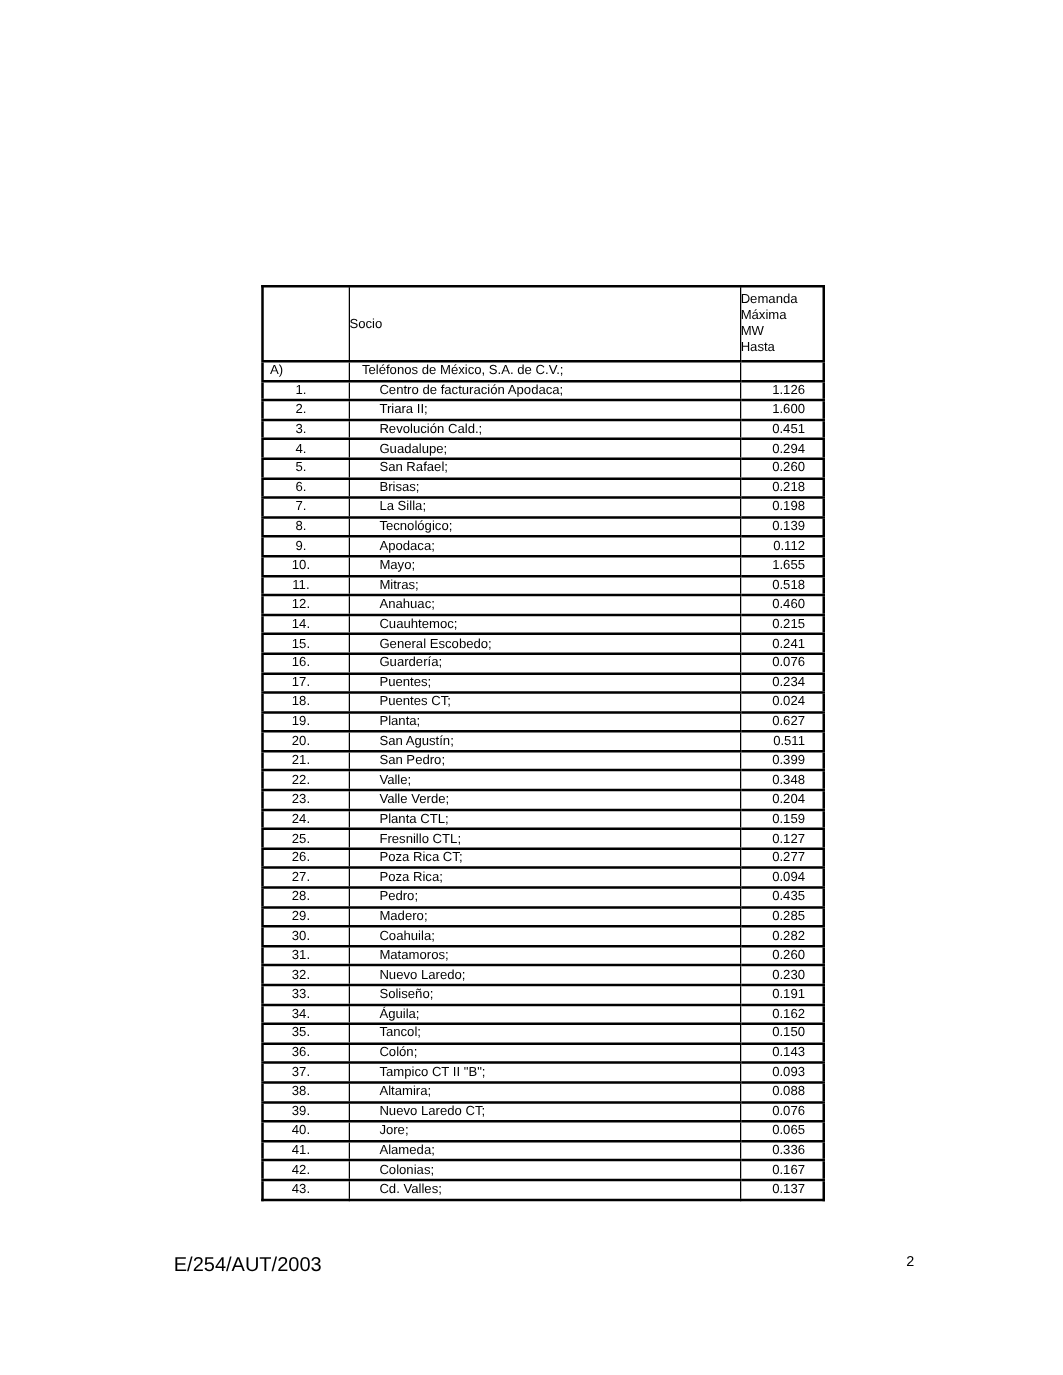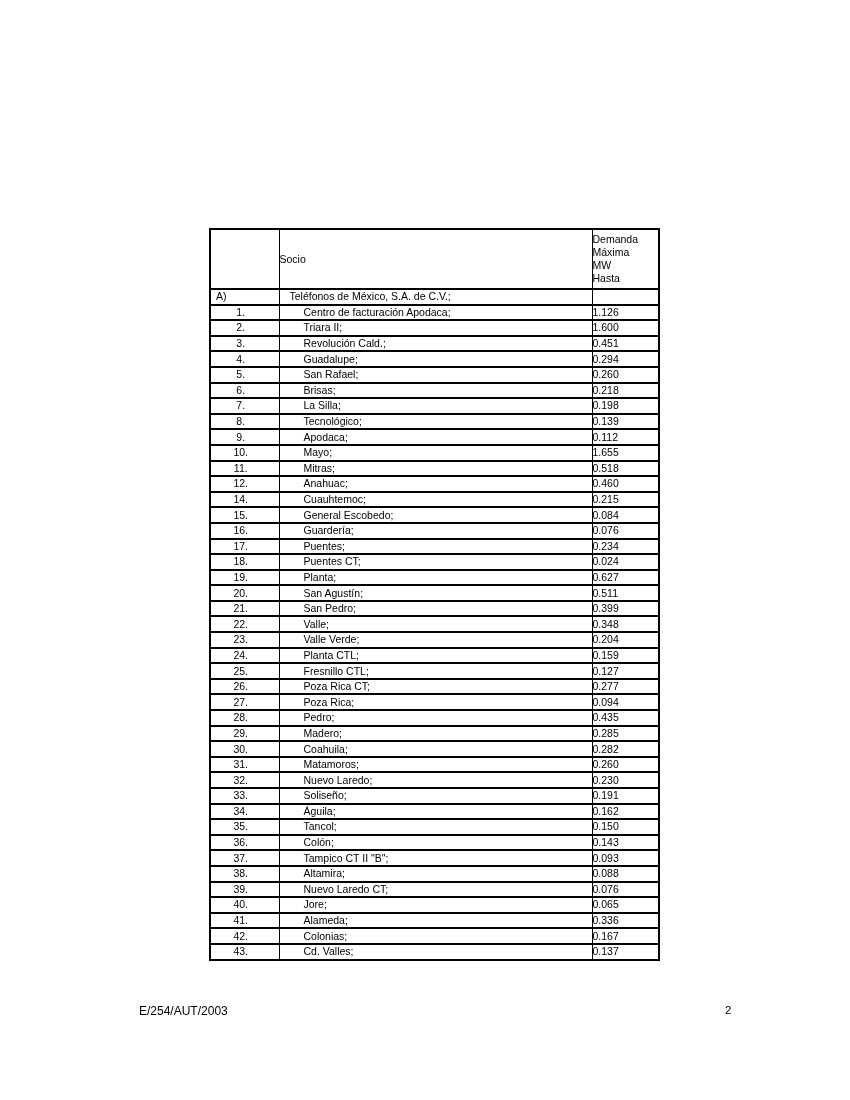--- a/index.html
+++ b/index.html
@@ -9,24 +9,24 @@
   table.grid { position: absolute; left: 209px; top: 228px; border-collapse: collapse;
                table-layout: fixed; width: 451px; }
   table.grid td, table.grid th { border: 1px solid #000; padding: 0; font-size: 10.5px; line-height: 13px; }
   table.grid { border: 2px solid #000; }
   col.c1 { width: 69px; } col.c2 { width: 313px; } col.c3 { width: 67px; }
   th { font-weight: normal; height: 58px; vertical-align: middle; text-align: left; }
   th.hdr-val { font-size: 10.5px; line-height: 14.5px; }
   tr.row td { height: 13.6px; border-top: 2px solid #000; }
   tr.row td.num { text-align: center; padding-right: 8px; }
   tr.row td.name { padding-left: 24px; white-space: nowrap; }
-  tr.row td.val { padding-right: 14px; }
+  tr.row td.val { text-align: right; padding-right: 14px; }
   tr.sec td.num { text-align: left; padding-left: 5px; padding-right: 0; }
   tr.sec td.name { padding-left: 10px; }
-  .footer-left { position: absolute; left: 139px; top: 1004px; font-size: 12px; }
+  .footer-left { position: absolute; left: 139px; top: 1004px; font-size: 16px; }
   .footer-right { position: absolute; left: 725px; top: 1004px; font-size: 11.5px; }
 </style>
 </head>
 <body>
 
 <div class="page">
   <table class="grid">
     <colgroup>
         <col class="c1">
         <col class="c2">
@@ -111,21 +111,21 @@
           <td class="val">0.460</td>
         </tr>
         <tr class="row">
           <td class="num">14.</td>
           <td class="name">Cuauhtemoc;</td>
           <td class="val">0.215</td>
         </tr>
         <tr class="row">
           <td class="num">15.</td>
           <td class="name">General Escobedo;</td>
-          <td class="val">0.084</td>
+          <td class="val">0.241</td>
         </tr>
         <tr class="row">
           <td class="num">16.</td>
           <td class="name">Guardería;</td>
           <td class="val">0.076</td>
         </tr>
         <tr class="row">
           <td class="num">17.</td>
           <td class="name">Puentes;</td>
           <td class="val">0.234</td>

